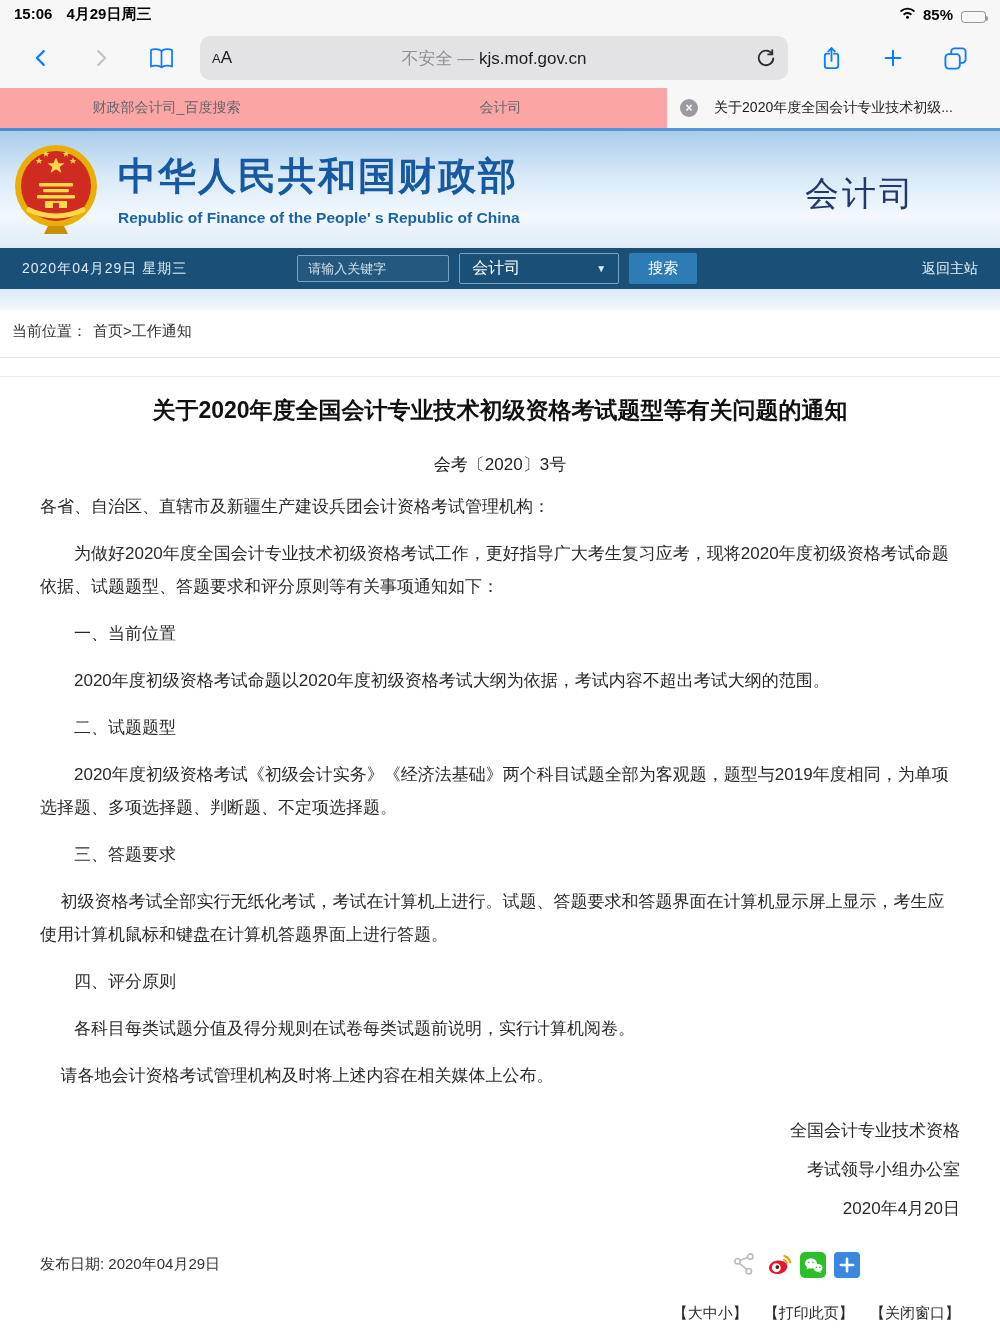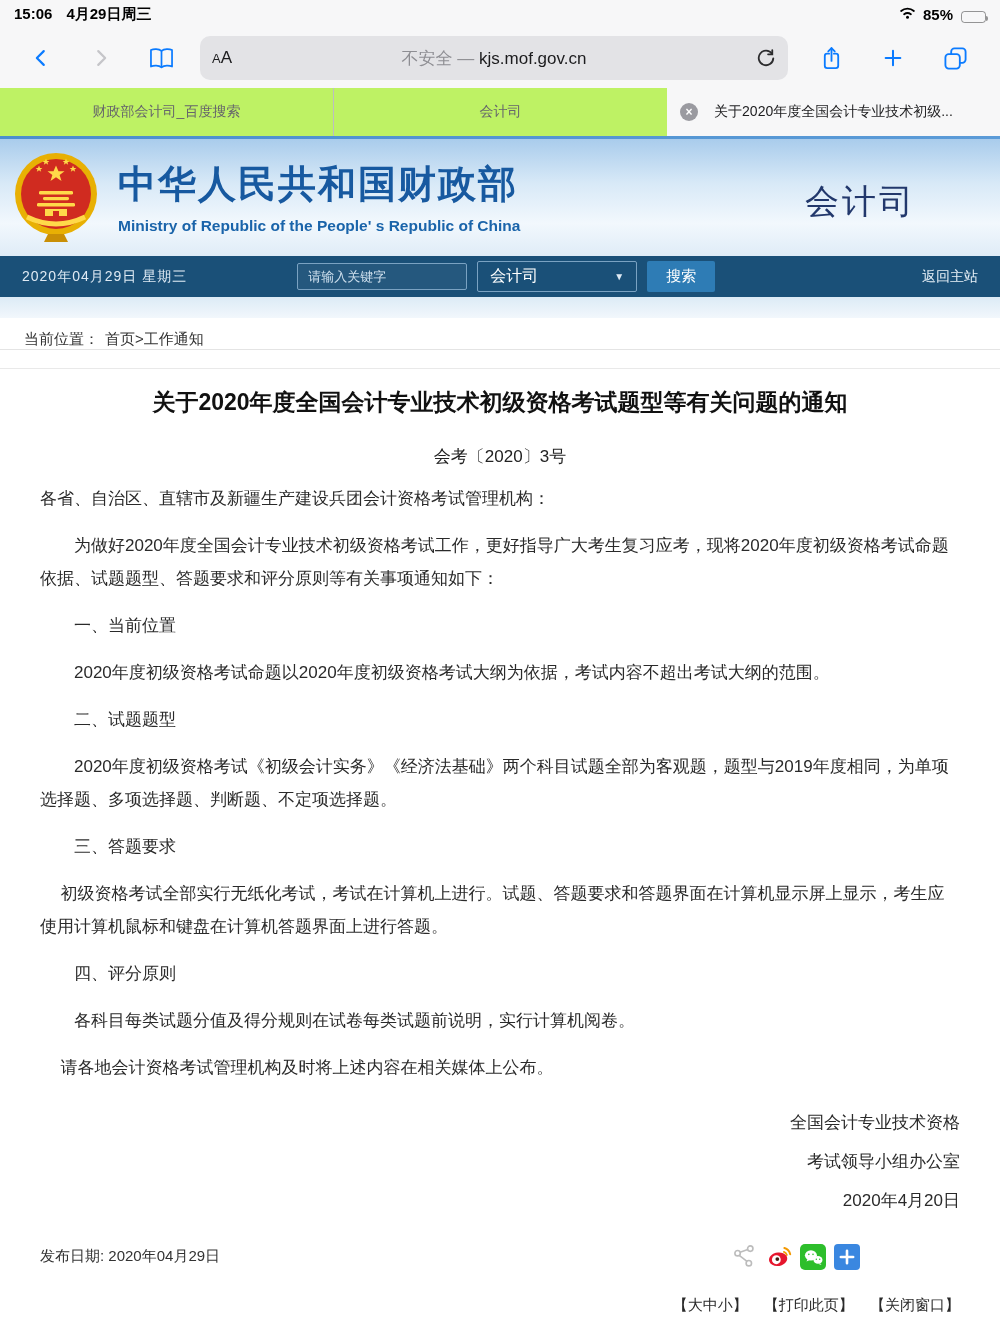--- a/index.html
+++ b/index.html
@@ -26,21 +26,21 @@
   .urlbar { margin-left:22px; width:588px; height:44px; background:#e3e3e6; border-radius:10px;
     display:flex; align-items:center; padding:0 12px; }
   .aa { font-size:17px; color:#1c1c1e; display:flex; align-items:baseline; }
   .aa .small { font-size:13px; }
   .url-center { flex:1; text-align:center; font-size:17px; white-space:nowrap; }
   .url-center .warn { color:#8e8e93; }
   .url-center .domain { color:#1c1c1e; }
   .tb-right { display:flex; gap:28px; align-items:center; margin-left:26px; }
 
   
-  .tabbar { height:48px; display:flex; background:#bef264; }
+  .tabbar { height:40px; display:flex; background:#fca5a5; }
   .tab { flex:1; display:flex; align-items:center; justify-content:center; font-size:14px;
     color:#66666b; position:relative; cursor:pointer; }
   .tab + .tab { border-left:1px solid #bdbdc2; }
   .tab.active { background:#f7f7f8; color:#1c1c1e; border-left:none; }
   .tab-close { position:absolute; left:13px; width:18px; height:18px; border-radius:50%;
     background:#9a9aa0; color:#fff; font-size:12px; line-height:18px; text-align:center;
     font-weight:700; cursor:pointer; }
   .blue-line { height:3px; background:linear-gradient(90deg,#4b8fcd,#5b9bd8); }
 
   
@@ -49,35 +49,35 @@
   .emblem { position:absolute; left:14px; top:11px; }
   .org { position:absolute; left:118px; top:20px; }
   .org-cn { font-size:38px; font-weight:700; color:#1759a0; letter-spacing:2px; }
   .org-en { margin-top:7px; font-size:15.5px; font-weight:700; color:#1a64aa; }
   .dept { position:absolute; left:805px; top:40px; font-size:34px; color:#22386c; letter-spacing:3px; }
 
   
   .navbar { height:41px; background:#1a5078; display:flex; align-items:center; padding:0 22px; }
   .nav-date { font-size:14px; color:#dfeaf4; letter-spacing:1px; }
   .nav-search { margin-left:110px; display:flex; align-items:center; }
-  .search-input { width:170px; height:27px; background:rgba(255,255,255,.05);
+  .search-input { width:152px; height:27px; background:rgba(255,255,255,.05);
     border:1px solid #7aa2c2; color:#fff; font-size:13px; padding:0 10px; border-radius:2px; }
   .search-input::placeholder { color:#cfe0ee; }
   .search-select { margin-left:10px; width:160px; height:31px; border:1px solid #7aa2c2;
     background:transparent; color:#fff; font-size:16px; display:flex; align-items:center;
     justify-content:space-between; padding:0 12px; cursor:pointer; border-radius:2px; }
   .search-select .caret { font-size:10px; color:#dfeaf4; }
   .search-btn { margin-left:10px; width:68px; height:31px; background:#2e7cb5; border:none;
     color:#fff; font-size:15px; cursor:pointer; border-radius:2px; }
   .nav-home { margin-left:auto; font-size:14px; color:#e8f1f8; text-decoration:none; cursor:pointer; }
   .substrip { height:21px; background:linear-gradient(180deg,#dcebf6,#f2f7fc); }
 
   
-  .breadcrumb { height:32px; line-height:41px; background:#fff; border-bottom:1px solid #e4e4e4;
-    padding-left:24px; font-size:15px; color:#333; }
+  .breadcrumb { height:48px; line-height:41px; background:#fff; border-bottom:1px solid #e4e4e4;
+    padding-left:12px; font-size:15px; color:#333; }
   .breadcrumb .path { margin-left:6px; }
   .content-top-divider { height:1px; background:#e9e9e9; margin-top:18px; }
 
   
   .article { padding:0 40px; }
   .art-title { margin-top:17px; text-align:center; font-size:23px; font-weight:700; color:#111;
     line-height:32px; }
   .doc-num { margin-top:27px; text-align:center; font-size:17px; color:#222; }
   .article p { font-size:17px; line-height:33px; color:#2a2a2a; margin-top:14px; }
   .ind2 { text-indent:2em; }
@@ -210,21 +210,21 @@
         <rect x="25" y="41" width="34" height="3.6" rx="1.4" fill="#ffd949"></rect>
         <rect x="29" y="47" width="26" height="3.2" rx="1.4" fill="#ffd949"></rect>
         <rect x="23" y="53" width="38" height="3.6" rx="1.4" fill="#ffd949"></rect>
         <rect x="31" y="59" width="22" height="7" fill="#ffd949"></rect>
         <rect x="39" y="61" width="6" height="5" fill="#d02b20"></rect>
         <path d="M13 67 Q42 81 71 67" stroke="#ffd949" stroke-width="5" fill="none"></path>
       </svg>
     </div>
     <div class="org">
       <div class="org-cn">中华人民共和国财政部</div>
-      <div class="org-en">Ministry of Republic of the People' s Republic of China</div>
+      <div class="org-en">Republic of Finance of the People' s Republic of China</div>
     </div>
     <div class="dept">会计司</div>
   </div>
 
   <div class="navbar">
     <span class="nav-date">2020年04月29日  星期三</span>
     <div class="nav-search">
       <input class="search-input" placeholder="请输入关键字" style="">
       <div class="search-select">
         <span>会计司</span>

